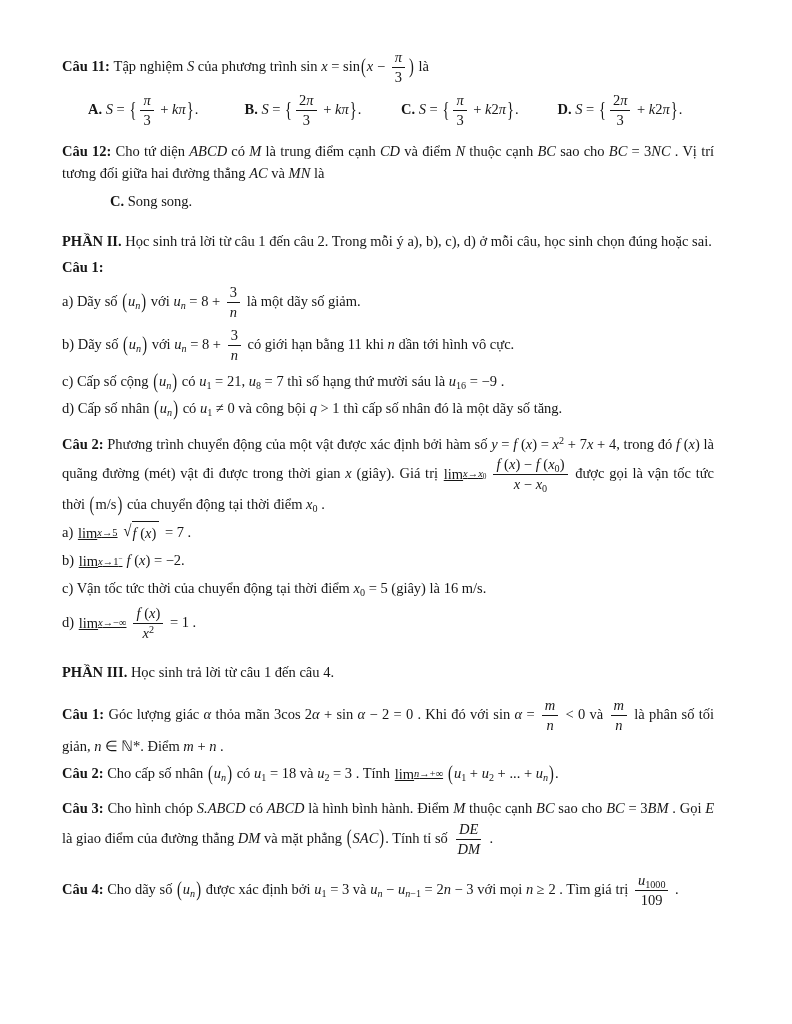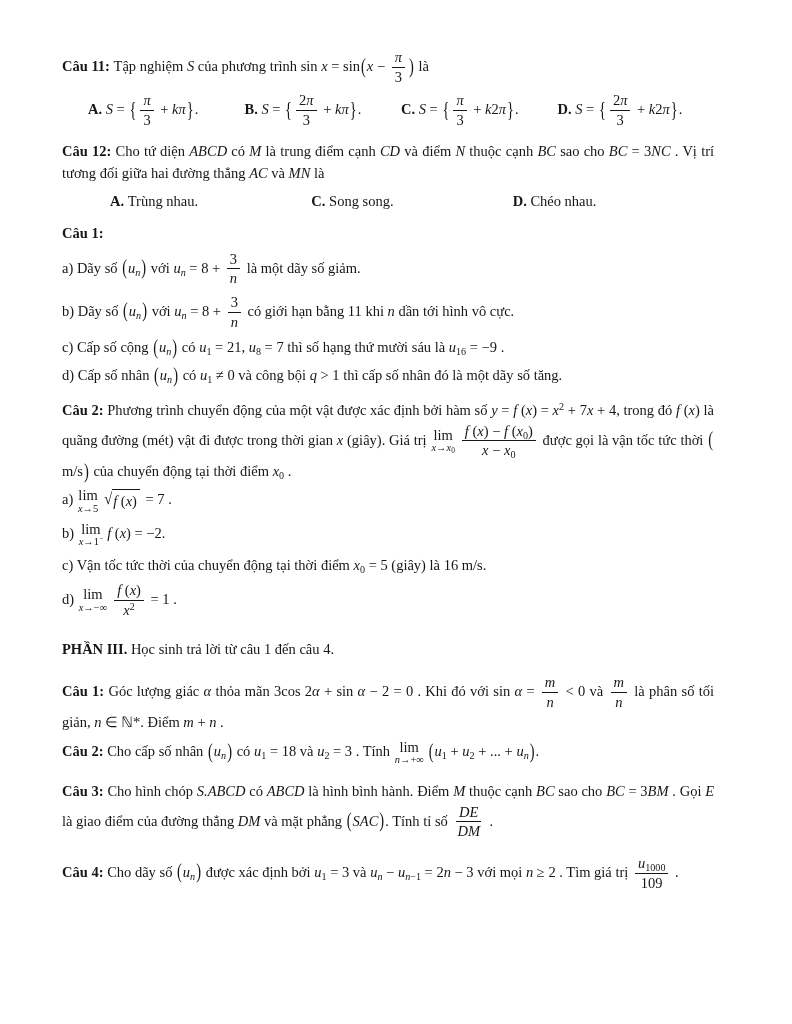--- a/index.html
+++ b/index.html
@@ -21,22 +21,22 @@
   sub { vertical-align:-0.3em; }
   sup { vertical-align:0.5em; }
   .frac {
     display:inline-flex; flex-direction:column; align-items:center;
     vertical-align:middle; margin:1px 3px; line-height:1.15; text-align:center;
   }
   .frac .num { display:block; padding:0 3px 1px; border-bottom:1px solid #161616; }
   .frac .den { display:block; padding:1px 3px 0; }
   .stretchy { display:inline-block; transform:scaleY(1.45); margin:0 1px; }
   .underset {
-    display:inline-flex; flex-direction:column; align-items:center;
-    vertical-align:middle; margin:1px 4px 1px 1px; line-height:1.05;
+    display:inline-flex; flex-direction:row; align-items:center;
+    vertical-align:middle; margin:1px 4px 1px 1px; line-height:1.05;text-decoration:underline;
   }
   .un-top { display:block; }
   .un-bot { display:block; font-size:0.72em; }
   .sqrt { display:inline-flex; align-items:stretch; margin:0 2px; }
   .sqrt .radsym { transform:scaleY(1.12); transform-origin:center bottom; }
   .sqrt .radicand { border-top:1px solid #161616; padding:0 3px 0 1px; }
   .options-row { display:flex; margin:2px 0 10px; }
   .options-row .option { flex:1 1 0; }
   .indent-sm { padding-left:26px;justify-content:flex-end; }
   .indent-md { padding-left:48px; }
@@ -64,25 +64,24 @@
           <span class="den"><span class="m-t">3</span></span>
         </span><span class="m-t"> + </span><span class="m-i">k</span><span class="m-t">2</span><span class="m-i">π</span><span class="stretchy">}</span><span class="m-t">.</span></span>
     <span class="option"><span class="m-b">D. </span><span class="m-i">S</span><span class="m-t"> = </span><span class="stretchy">{</span><span class="frac">
           <span class="num"><span class="m-t">2</span><span class="m-i">π</span></span>
           <span class="den"><span class="m-t">3</span></span>
         </span><span class="m-t"> + </span><span class="m-i">k</span><span class="m-t">2</span><span class="m-i">π</span><span class="stretchy">}</span><span class="m-t">.</span></span>
   </div>
 
   <p class="para"><span class="m-b">Câu 12: </span><span class="m-t">Cho tứ diện </span><span class="m-i">ABCD</span><span class="m-t"> có </span><span class="m-i">M</span><span class="m-t"> là trung điểm cạnh </span><span class="m-i">CD</span><span class="m-t"> và điểm </span><span class="m-i">N</span><span class="m-t"> thuộc cạnh </span><span class="m-i">BC</span><span class="m-t"> sao cho </span><span class="m-i">BC</span><span class="m-t"> = 3</span><span class="m-i">NC</span><span class="m-t"> . Vị trí tương đối giữa hai đường thẳng </span><span class="m-i">AC</span><span class="m-t"> và </span><span class="m-i">MN</span><span class="m-t"> là</span></p>
   <div class="options-row indent-md">
-    <span class="option"><span class="m-b">A. </span><span class="m-t">Trùng nhau.</span></span>
     <span class="option"><span class="m-b">C. </span><span class="m-t">Song song.</span></span>
-    <span class="option"><span class="m-b">D. </span><span class="m-t">Chéo nhau.</span></span>
   </div>
 
+  <p class="para section-header"><span class="m-b">PHẦN II. </span><span class="m-t">Học sinh trả lời từ câu 1 đến câu 2. Trong mỗi ý a), b), c), d) ở mỗi câu, học sinh chọn đúng hoặc sai.</span></p>
   <p class="para"><span class="m-b">Câu 1:</span></p>
   <p class="para"><span class="m-t">a) Dãy số </span><span class="stretchy">(</span><span class="m-i">u</span><sub><span class="m-i">n</span></sub><span class="stretchy">)</span><span class="m-t"> với </span><span class="m-i">u</span><sub><span class="m-i">n</span></sub><span class="m-t"> = 8 + </span><span class="frac">
         <span class="num"><span class="m-t">3</span></span>
         <span class="den"><span class="m-i">n</span></span>
       </span><span class="m-t"> là một dãy số giảm.</span></p>
   <p class="para"><span class="m-t">b) Dãy số </span><span class="stretchy">(</span><span class="m-i">u</span><sub><span class="m-i">n</span></sub><span class="stretchy">)</span><span class="m-t"> với </span><span class="m-i">u</span><sub><span class="m-i">n</span></sub><span class="m-t"> = 8 + </span><span class="frac">
         <span class="num"><span class="m-t">3</span></span>
         <span class="den"><span class="m-i">n</span></span>
       </span><span class="m-t"> có giới hạn bằng 11 khi </span><span class="m-i">n</span><span class="m-t"> dần tới hình vô cực.</span></p>
   <p class="para"><span class="m-t">c) Cấp số cộng </span><span class="stretchy">(</span><span class="m-i">u</span><sub><span class="m-i">n</span></sub><span class="stretchy">)</span><span class="m-t"> có </span><span class="m-i">u</span><sub><span class="m-t">1</span></sub><span class="m-t"> = 21, </span><span class="m-i">u</span><sub><span class="m-t">8</span></sub><span class="m-t"> = 7 thì số hạng thứ mười sáu là </span><span class="m-i">u</span><sub><span class="m-t">16</span></sub><span class="m-t"> = −9 .</span></p>

